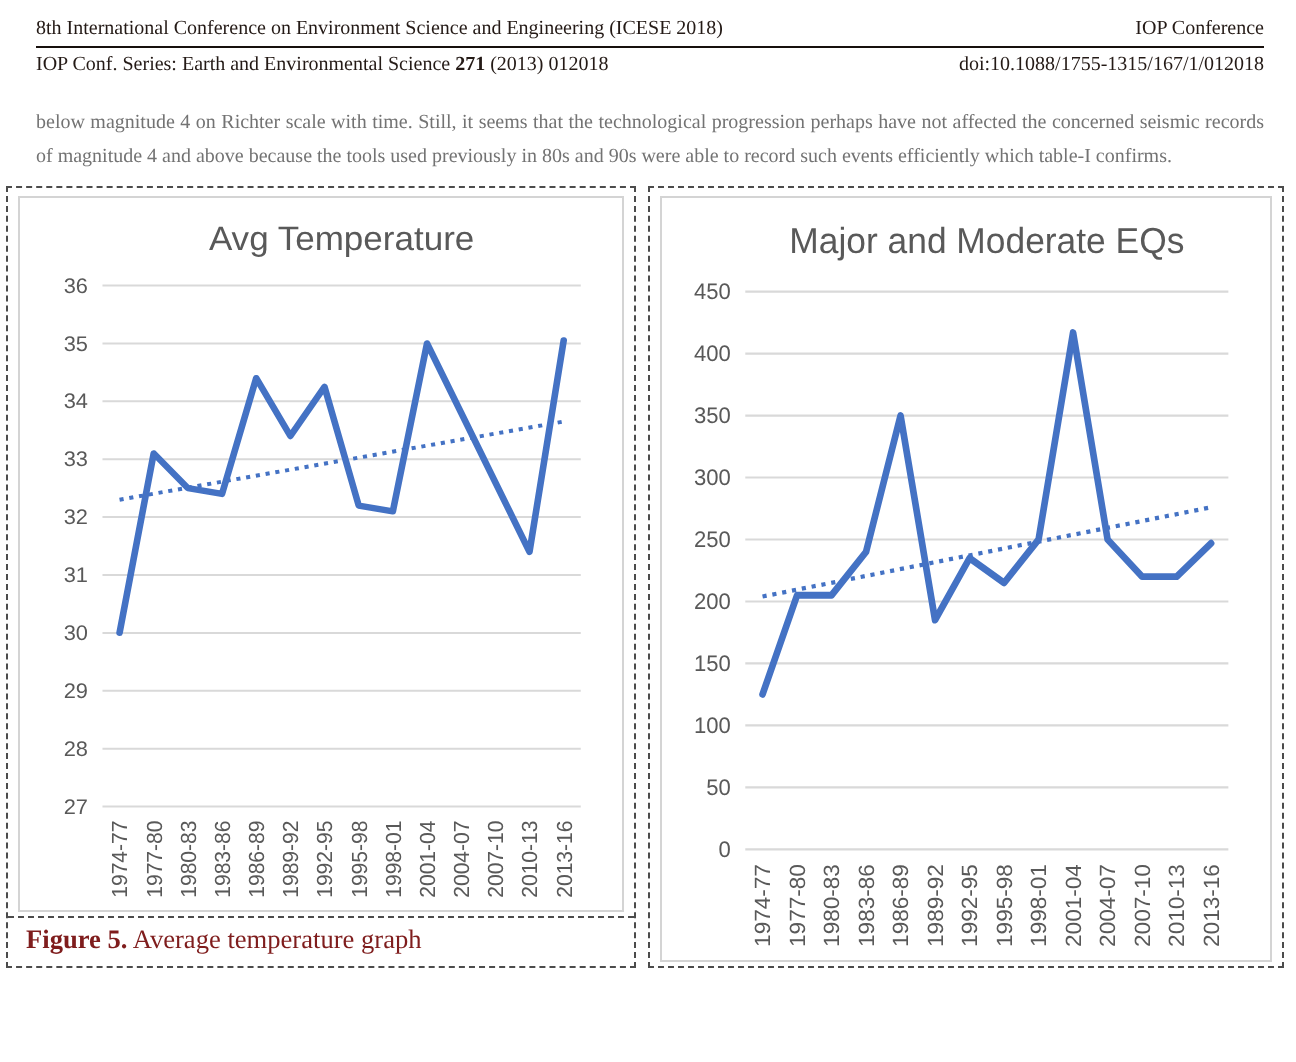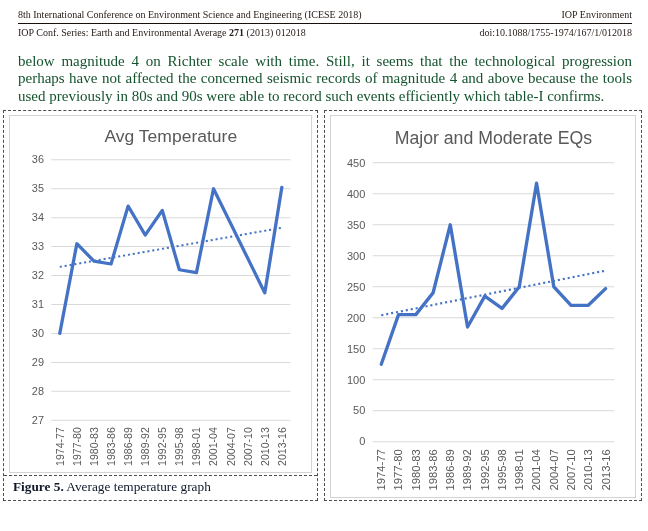--- a/index.html
+++ b/index.html
@@ -6,49 +6,49 @@
   body{width:648px;height:531px;font-family:"Liberation Serif",serif;color:#241a16;overflow:hidden;}
   .page{width:648px;height:531px;position:relative;box-sizing:border-box;padding:9px 16px 0 18px;}
 
   
   .hrow{display:flex;justify-content:space-between;align-items:flex-end;font-size:10px;}
   .hrow1{border-bottom:1.4px solid #17100d;padding-bottom:3px;}
   .hrow2{margin-top:3px;}
   .hleft b{font-weight:bold;}
 
   
-  .para{margin-top:15px;font-size:15px;line-height:17.3px;text-align:justify;color:#14532d;}
+  .para{margin-top:15px;font-size:10px;line-height:17.3px;text-align:justify;color:#737373;}
 
   
   .figs{display:flex;gap:6px;margin:5px 0 0 -15px;margin-right:-10px;}
   .figbox{border:1px dashed #4c4c4c;height:391px;box-sizing:border-box;display:flex;flex-direction:column;background:#fff;}
   .figbox.left{width:315px;}
   .figbox.right{flex:1;}
   .chartwrap{flex:1;margin:4px 5px 2px;border:1px solid #d4d4d4;background:#fff;overflow:hidden;}
   .chartwrap svg{display:block;width:100%;height:100%;}
-  .caption{border-top:1px dashed #4c4c4c;padding:3px 9px 5px;font-size:13.3px;color:#0f172a;}
+  .caption{border-top:1px dashed #4c4c4c;padding:3px 9px 5px;font-size:13.3px;color:#7f1d1d;}
   .caption b{font-weight:bold;}
 
   
   .ct{font-family:"Liberation Sans",sans-serif;font-size:17px;fill:#595959;}
   .tick{font-family:"Liberation Sans",sans-serif;font-size:10.6px;fill:#595959;}
 </style>
 </head>
 <body>
 
 <div class="page">
 
   <div class="hrow hrow1">
     <span class="hleft">8th International Conference on Environment Science and Engineering (ICESE 2018)</span>
-    <span>IOP Environment</span>
+    <span>IOP Conference</span>
   </div>
 
   <div class="hrow hrow2">
-    <span class="hleft"><span>IOP Conf. Series: Earth and Environmental Average</span> <b>271</b><span> (2013) 012018</span></span>
-    <span>doi:10.1088/1755-1974/167/1/012018</span>
+    <span class="hleft"><span>IOP Conf. Series: Earth and Environmental Science</span> <b>271</b><span> (2013) 012018</span></span>
+    <span>doi:10.1088/1755-1315/167/1/012018</span>
   </div>
 
   <div class="para">below magnitude 4 on Richter scale with time.  Still, it seems that the technological progression perhaps  have not affected the concerned seismic records of magnitude 4 and above because the tools used previously in 80s and 90s were able to record such events efficiently which table-I confirms.</div>
 
   <div class="figs">
     <div class="figbox left">
       <div class="chartwrap">
         <svg preserveAspectRatio="none" viewBox="0 0 292 358">
             <line x1="40" x2="272" y1="306" y2="306" stroke="#D9D9D9" stroke-width="1"></line>
             <text x="33" y="309.6" text-anchor="end" class="tick">27</text>

